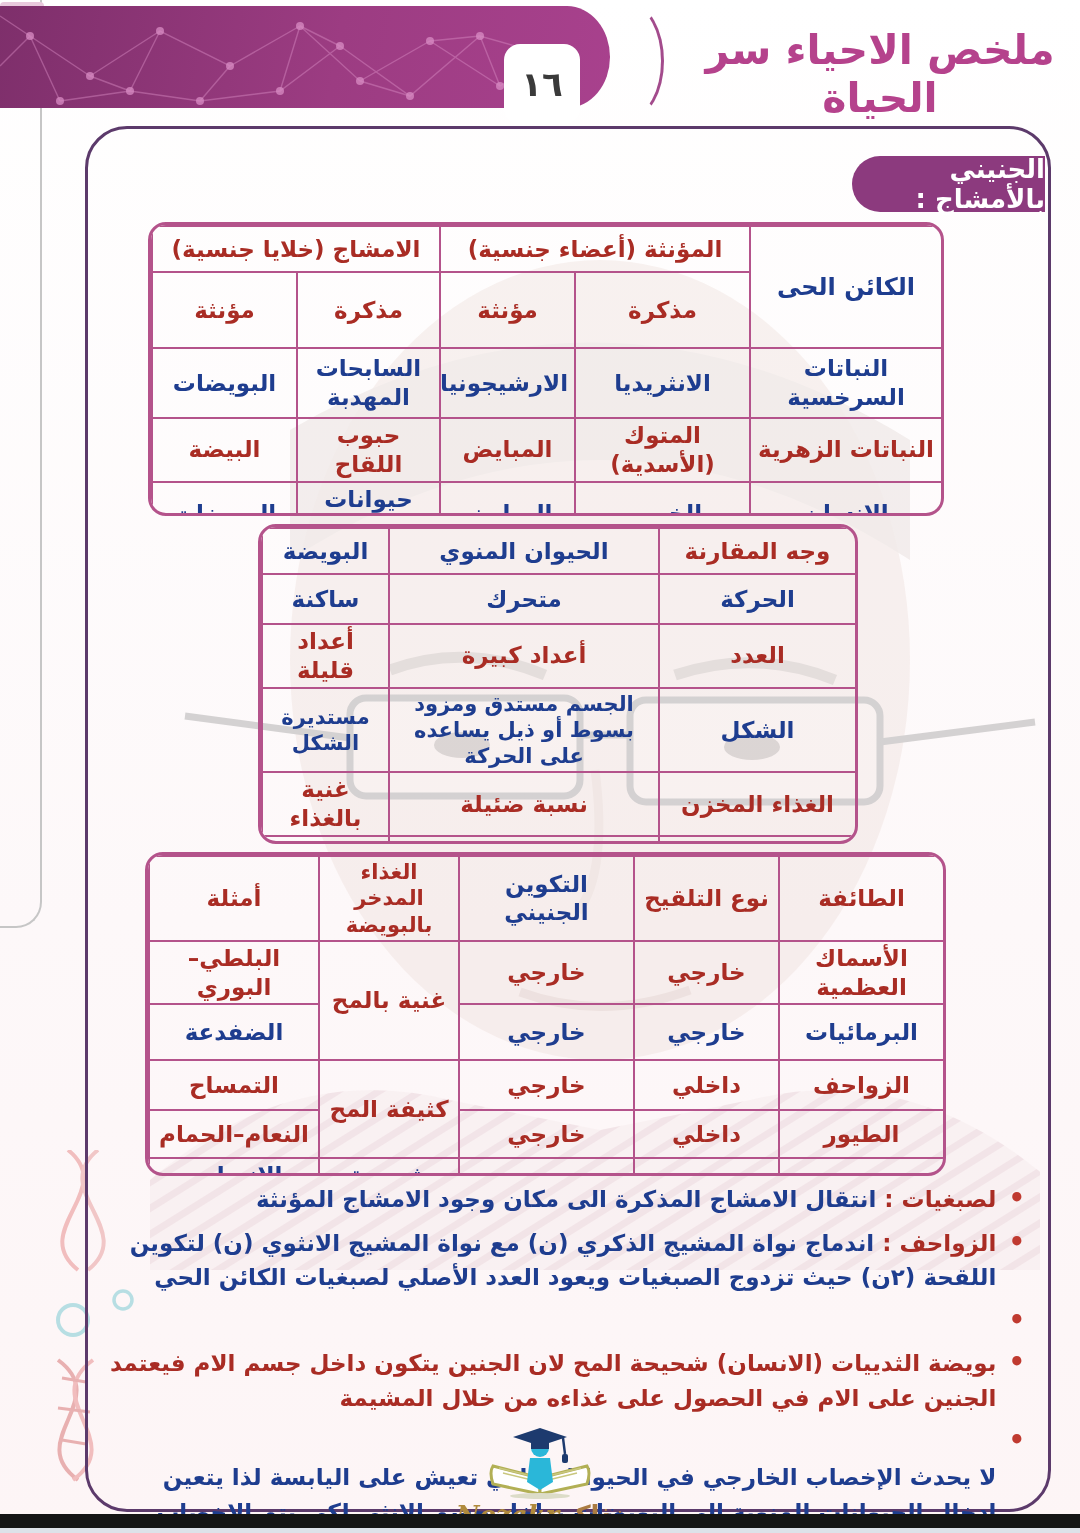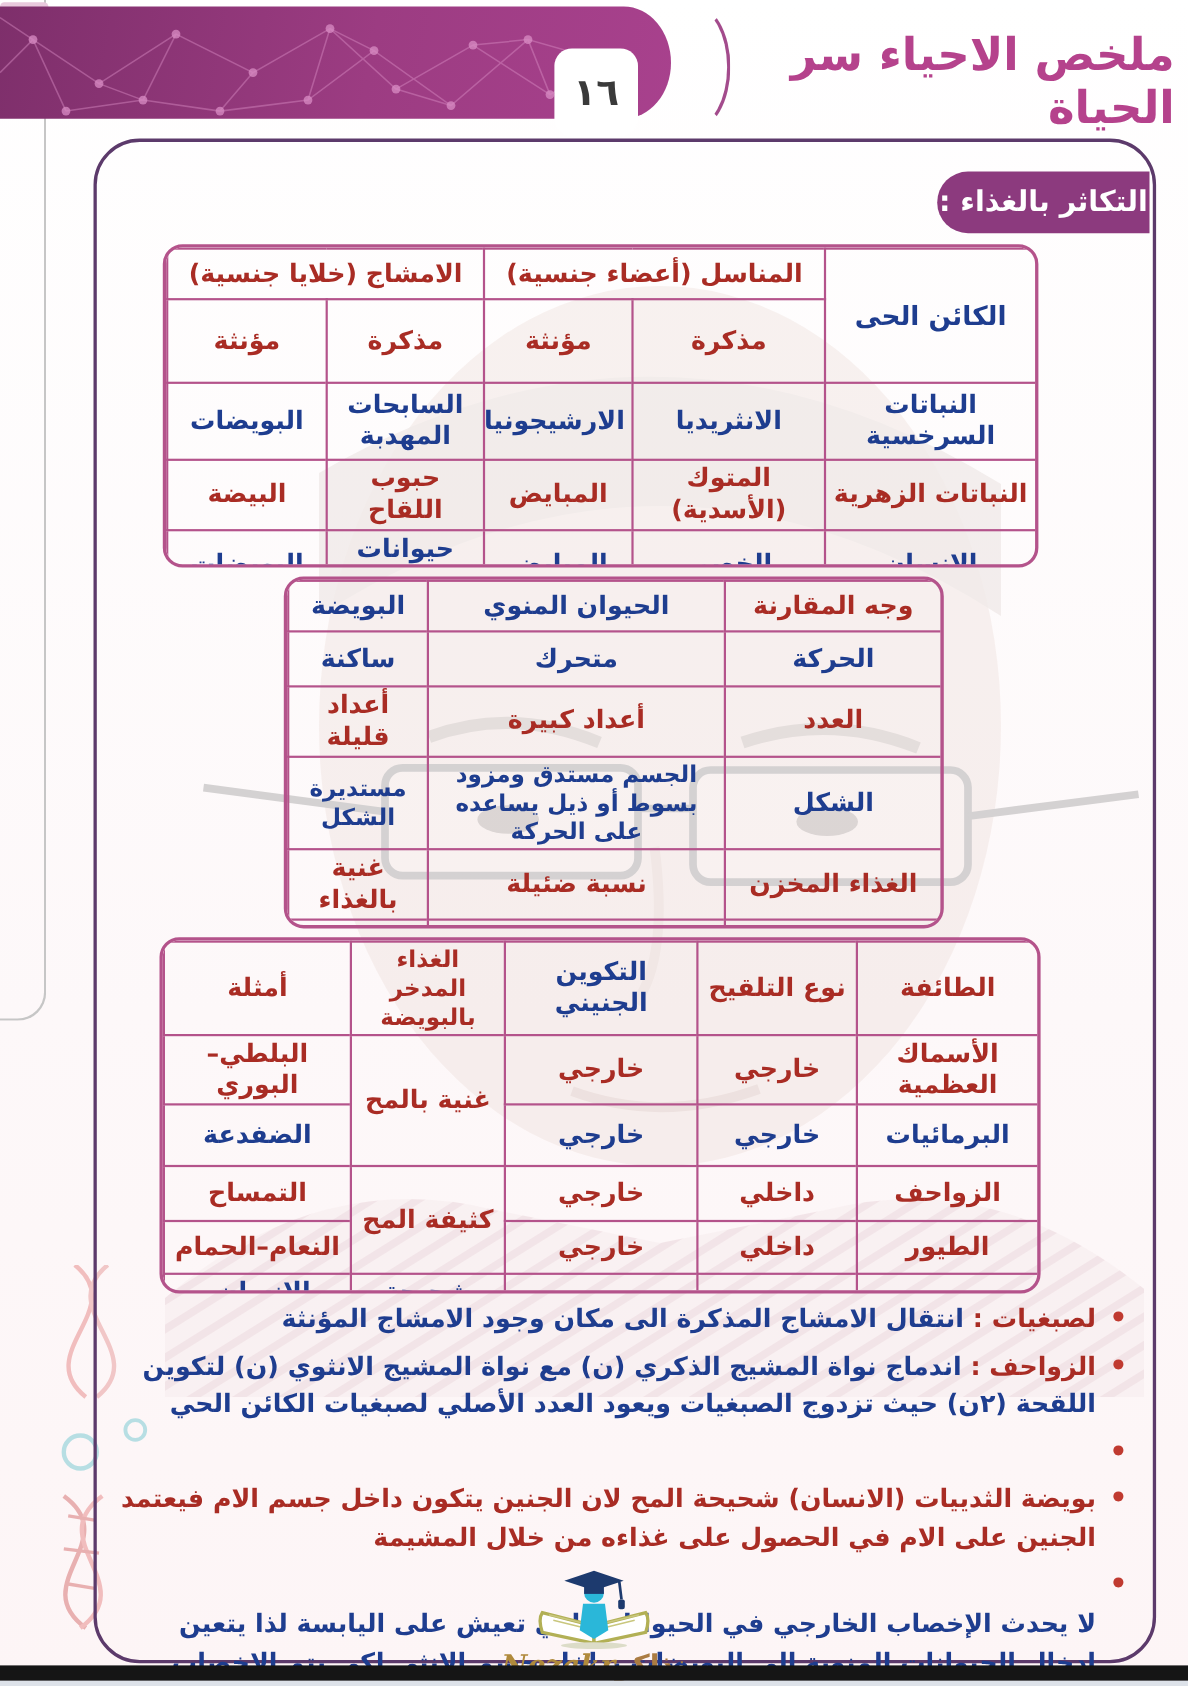--- a/index.html
+++ b/index.html
@@ -25,22 +25,22 @@
     position:absolute;left:-62px;top:-60px;width:102px;height:986px;
     border:2.5px solid #c6c6c6;border-radius:0 0 26px 0;
     border-left:none;border-top:none;
   }
   .page-tab{
     position:absolute;left:504px;top:44px;width:76px;height:80px;background:#ffffff;
     border-radius:16px;display:flex;align-items:center;justify-content:center;
     color:#3a3a3a;font-size:34px;z-index:5;
   }
   .doc-title{
-    position:absolute;right:12px;top:26px;width:400px;
-    direction:rtl;text-align:right;color:#b5428c;font-size:41px;letter-spacing:-1px;
+    position:absolute;right:0;top:26px;width:400px;
+    direction:rtl;text-align:center;color:#b5428c;font-size:41px;letter-spacing:-1px;
   }
   
   .frame{
     position:absolute;left:85px;top:126px;width:960px;height:1380px;
     border:3px solid #5c3a6b;border-radius:42px;z-index:1;
   }
   .section-badge{
     position:absolute;left:852px;top:156px;width:193px;height:56px;
     background:#8c3a7e;border-radius:30px 0 0 30px;display:flex;align-items:center;justify-content:center;
     color:#ffffff;font-size:26px;direction:rtl;z-index:4;
@@ -145,35 +145,35 @@
     <path d="M40,0 C90,40 0,80 50,120" stroke="#e89090" stroke-width="4" fill="none"></path>
     <path d="M70,0 C20,40 110,80 60,120" stroke="#e8a0a0" stroke-width="4" fill="none"></path>
     <circle cx="45" cy="170" r="15" stroke="#7fccd4" stroke-width="4" fill="none"></circle>
     <circle cx="95" cy="150" r="9" stroke="#7fccd4" stroke-width="3.5" fill="none"></circle>
     <path d="M30,210 C85,250 -5,290 50,330" stroke="#d87878" stroke-width="4" fill="none"></path>
     <path d="M65,210 C10,250 100,290 45,330" stroke="#e89090" stroke-width="4" fill="none"></path>
     <path d="M34,228 L58,232 M30,258 L62,262 M34,290 L58,294" stroke="#d87878" stroke-width="3"></path>
   </svg>
 
   <div class="frame"></div>
-  <div class="section-badge">التكاثر بالغذاء :</div>
+  <div class="section-badge">الجنيني بالأمشاج :</div>
 
   <div id="table1" class="tbl-wrap">
     <table>
       <colgroup>
           <col style="width:192px">
           <col style="width:175px">
           <col style="width:135px">
           <col style="width:143px">
           <col style="width:145px">
         </colgroup>
       <tbody>
           <tr style="height:46px">
         <td rowspan="2" class="t-blue" style="font-size:24px">الكائن الحى</td>
-        <td colspan="2" class="t-red">المناسل (أعضاء جنسية)</td>
+        <td colspan="2" class="t-red">المؤنثة (أعضاء جنسية)</td>
         <td colspan="2" class="t-red">الامشاج (خلايا جنسية)</td>
       </tr>
       <tr style="height:76px">
         <td class="t-red">مذكرة</td>
         <td class="t-red">مؤنثة</td>
         <td class="t-red">مذكرة</td>
         <td class="t-red">مؤنثة</td>
       </tr>
       <tr class="row-blue" style="height:70px">
         <td>النباتات السرخسية</td>

